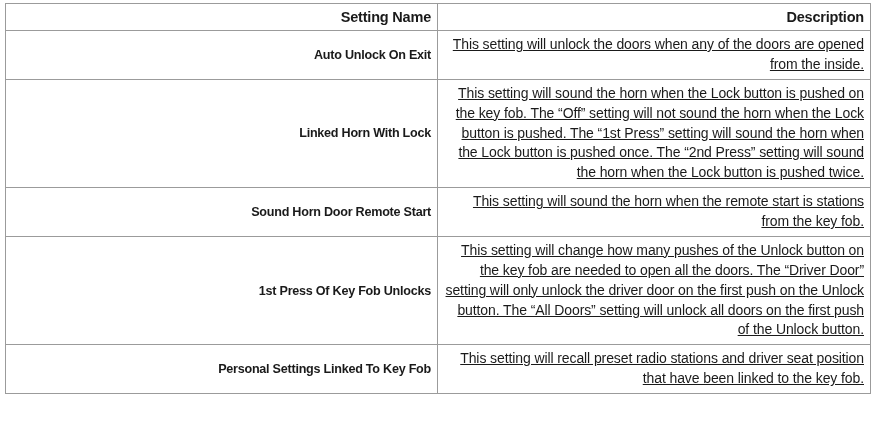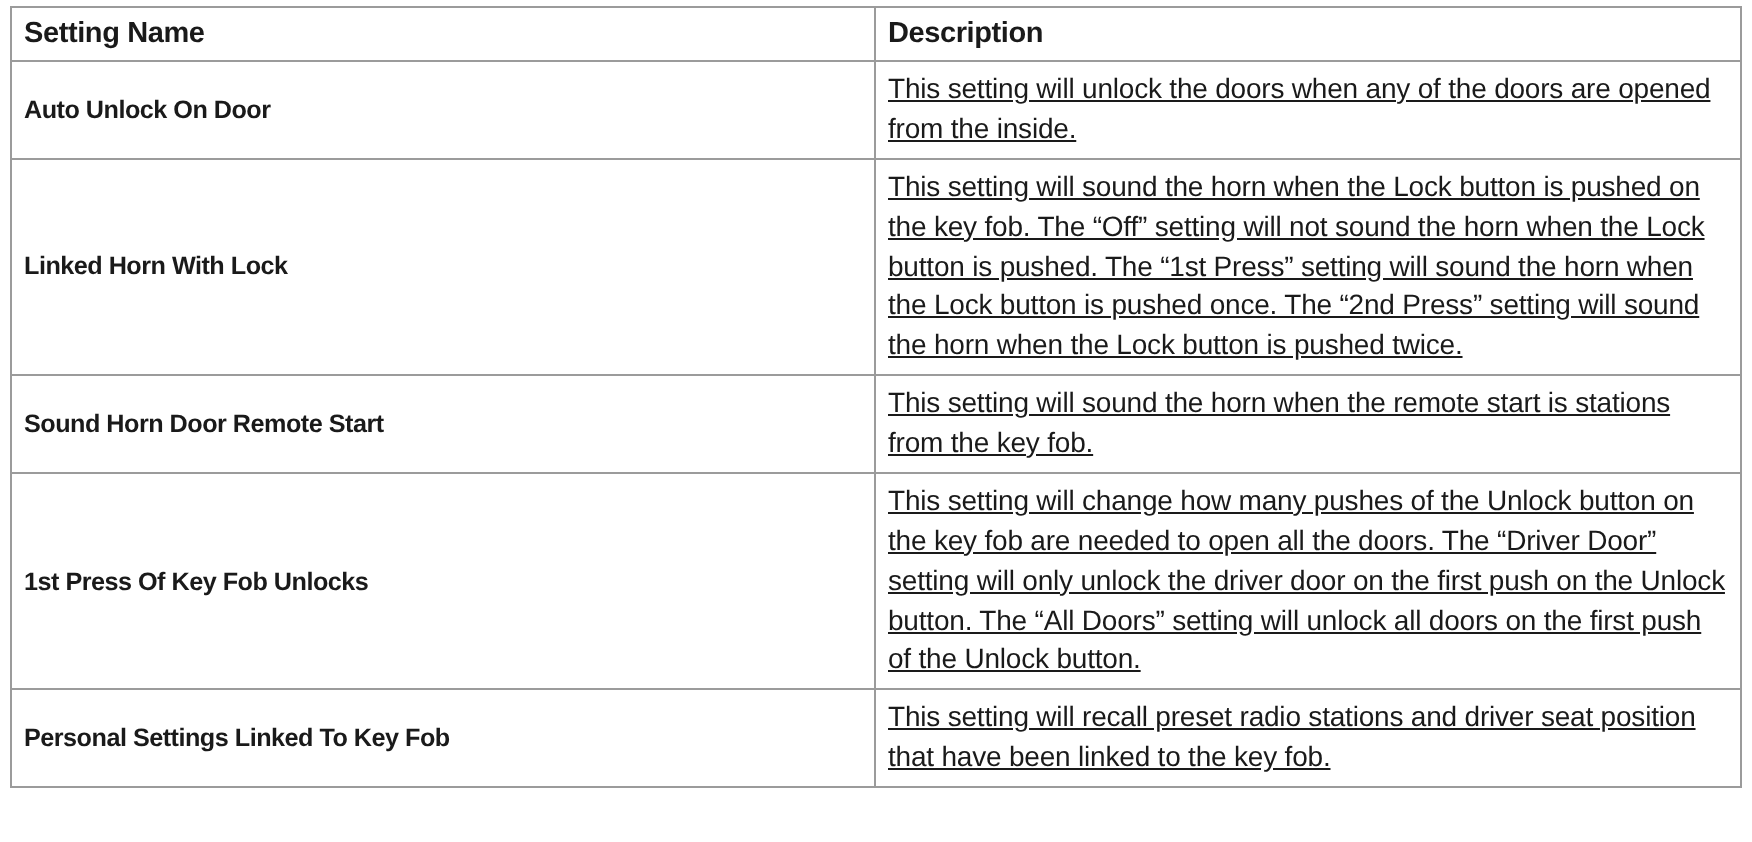--- a/index.html
+++ b/index.html
@@ -30,21 +30,21 @@
     table-layout: fixed;
     border: 1px solid #9b9b9b;
   }
 
   table.settings-table col.col-name  { width: 432px; }
   table.settings-table col.col-desc  { width: 433px; }
 
   table.settings-table th,
   table.settings-table td {
     border: 1px solid #9b9b9b;
-    text-align: left;
+    text-align: right;
     vertical-align: middle;
     padding: 4px 6px;
     box-sizing: border-box;
   }
 
   table.settings-table th {
     font-weight: bold;
     font-size: 14.5px;
     letter-spacing: -0.2px;
     height: 27px;
@@ -80,21 +80,21 @@
       <col class="col-desc">
     </colgroup>
     <thead>
       <tr>
         <th>Setting Name</th>
         <th>Description</th>
       </tr>
     </thead>
     <tbody>
       <tr>
-        <td class="setting-name">Auto Unlock On Door</td>
+        <td class="setting-name">Auto Unlock On Exit</td>
         <td class="setting-desc">This setting will unlock the doors when any of the doors are opened from the inside.</td>
       </tr>
       <tr>
         <td class="setting-name">Linked Horn With Lock</td>
         <td class="setting-desc">This setting will sound the horn when the Lock button is pushed on the key fob. The “Off” setting will not sound the horn when the Lock button is pushed. The “1st Press” setting will sound the horn when the Lock button is pushed once. The “2nd Press” setting will sound the horn when the Lock button is pushed twice.</td>
       </tr>
       <tr>
         <td class="setting-name">Sound Horn Door Remote Start</td>
         <td class="setting-desc">This setting will sound the horn when the remote start is stations from the key fob.</td>
       </tr>

